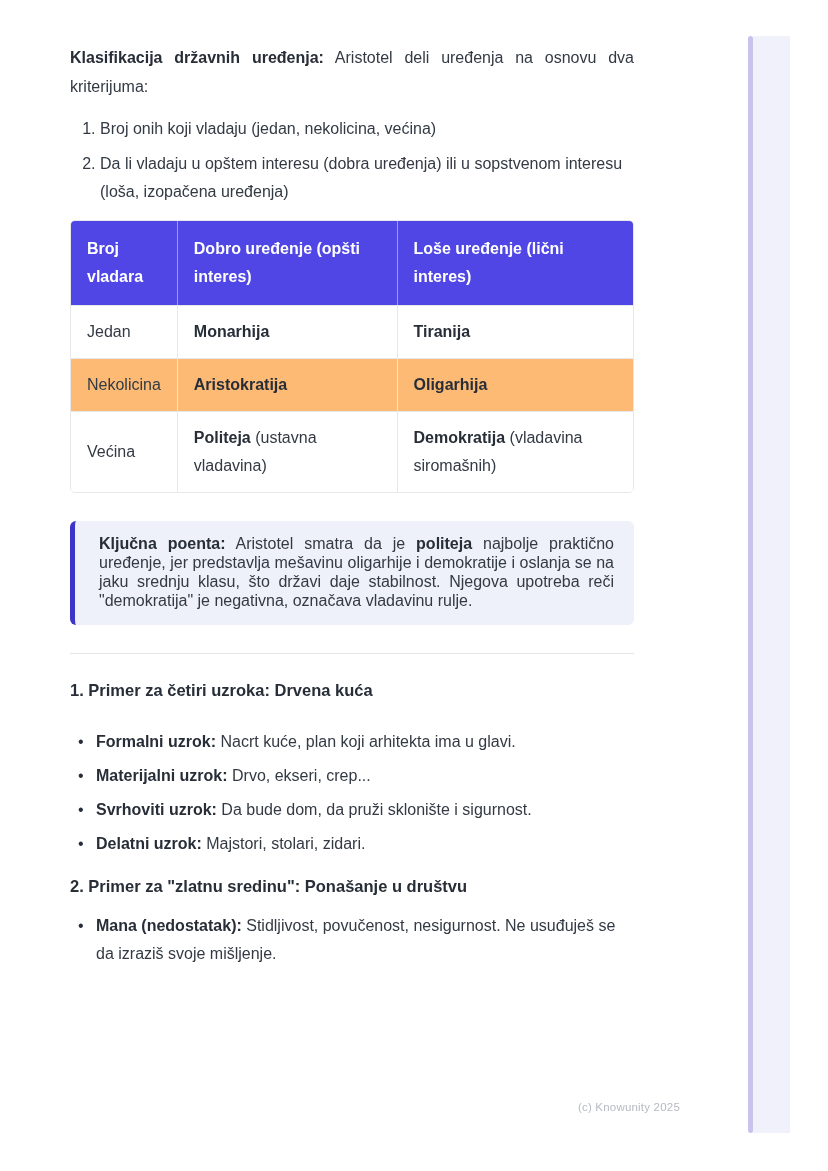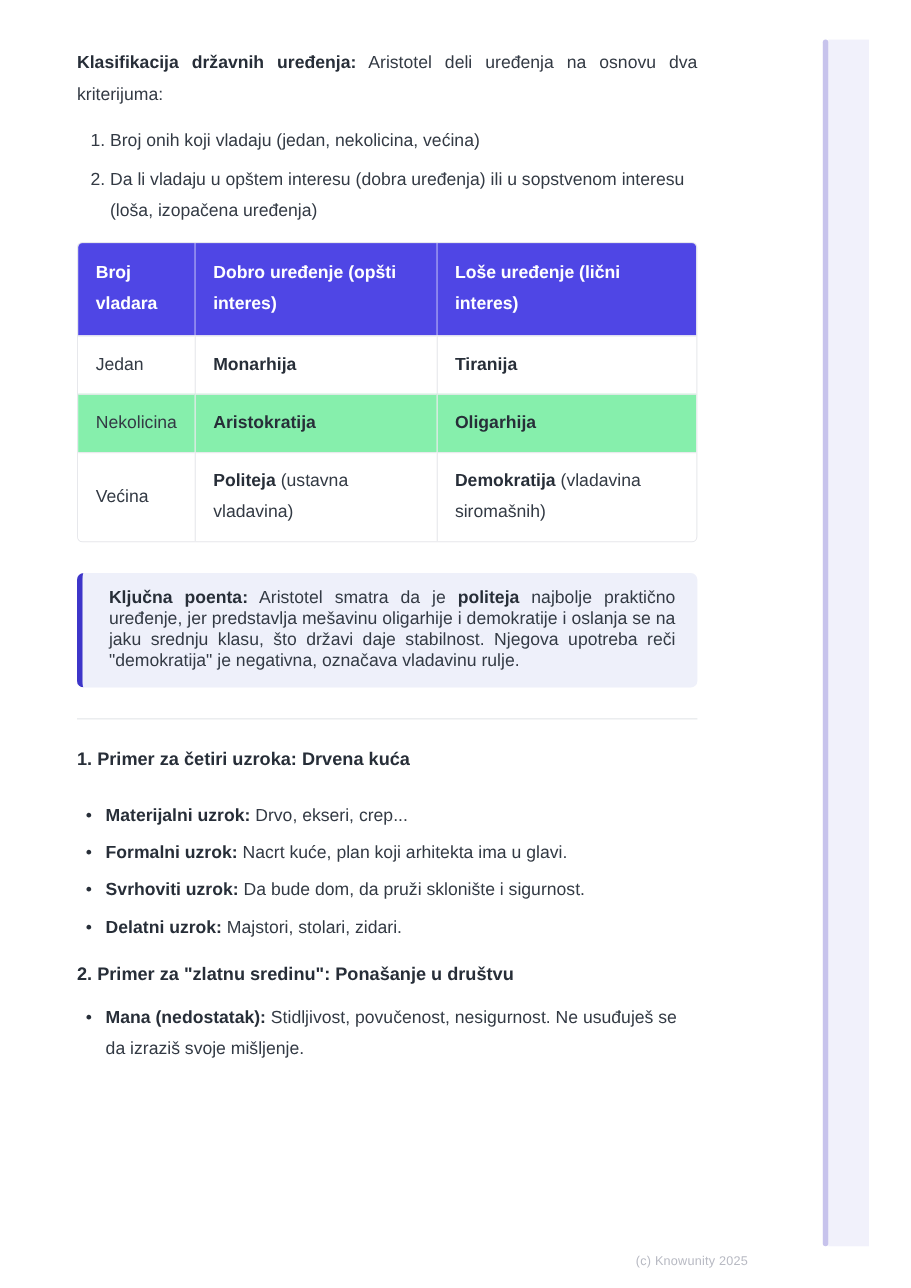--- a/index.html
+++ b/index.html
@@ -53,21 +53,21 @@
     font-weight: 600; text-align: left;
     padding: 14px 16px; vertical-align: top;
   }
   table.gov th + th { border-left: 1px solid rgba(255,255,255,0.45); }
   table.gov td {
     padding: 12px 16px; vertical-align: middle;
     border-top: 1px solid #e7e8ec;
     background: #ffffff;
   }
   table.gov td + td { border-left: 1px solid #e7e8ec; }
-  table.gov tr.alt td { background: #86efac; }
+  table.gov tr.alt td { background: #fdba74; }
   table.gov td strong { font-weight: 700; color: #272e38; }
 
   .callout {
     margin-top: 28px;
     background: #eef0fa;
     border-left: 5px solid #3d35c9;
     border-radius: 6px;
     padding: 13px 20px 15px 24px;
     font-size: 16px; line-height: 19px;
     text-align: justify;
@@ -101,21 +101,20 @@
     content: "\2022";
     position: absolute; left: 8px; top: 0;
     font-size: 16px; color: #272e38;
   }
   ul.bullets strong { font-weight: 700; color: #272e38; }
 
   .footer {
     position: absolute; top: 1101px; right: 53px;
     font-size: 11.5px; color: #b8bac3;
     letter-spacing: 0.2px;
-    margin-top: 40px;
   }
 </style>
 </head>
 <body>
 
 <div class="page">
 
   <div class="side-panel"></div>
   <div class="side-line"></div>
 
@@ -163,22 +162,22 @@
     <div class="callout">
       <p><strong>Ključna poenta:</strong><span> Aristotel smatra da je </span><strong>politeja</strong><span> najbolje praktično uređenje, jer predstavlja mešavinu oligarhije i demokratije i oslanja se na jaku srednju klasu, što državi daje stabilnost. Njegova upotreba reči "demokratija" je negativna, označava vladavinu rulje.</span></p>
     </div>
 
     <hr class="divider">
 
 
     <h3 class="sub-heading sub1">1. Primer za četiri uzroka: Drvena kuća</h3>
 
     <ul class="bullets b1">
+      <li><strong>Formalni uzrok:</strong><span> Nacrt kuće, plan koji arhitekta ima u glavi.</span></li>
       <li><strong>Materijalni uzrok:</strong><span> Drvo, ekseri, crep...</span></li>
-      <li><strong>Formalni uzrok:</strong><span> Nacrt kuće, plan koji arhitekta ima u glavi.</span></li>
       <li><strong>Svrhoviti uzrok:</strong><span> Da bude dom, da pruži sklonište i sigurnost.</span></li>
       <li><strong>Delatni uzrok:</strong><span> Majstori, stolari, zidari.</span></li>
     </ul>
 
     <h3 class="sub-heading sub2">2. Primer za "zlatnu sredinu": Ponašanje u društvu</h3>
 
     <ul class="bullets b2">
       <li><strong>Mana (nedostatak):</strong><span> Stidljivost, povučenost, nesigurnost. Ne usuđuješ se da izraziš svoje mišljenje.</span></li>
     </ul>
 

